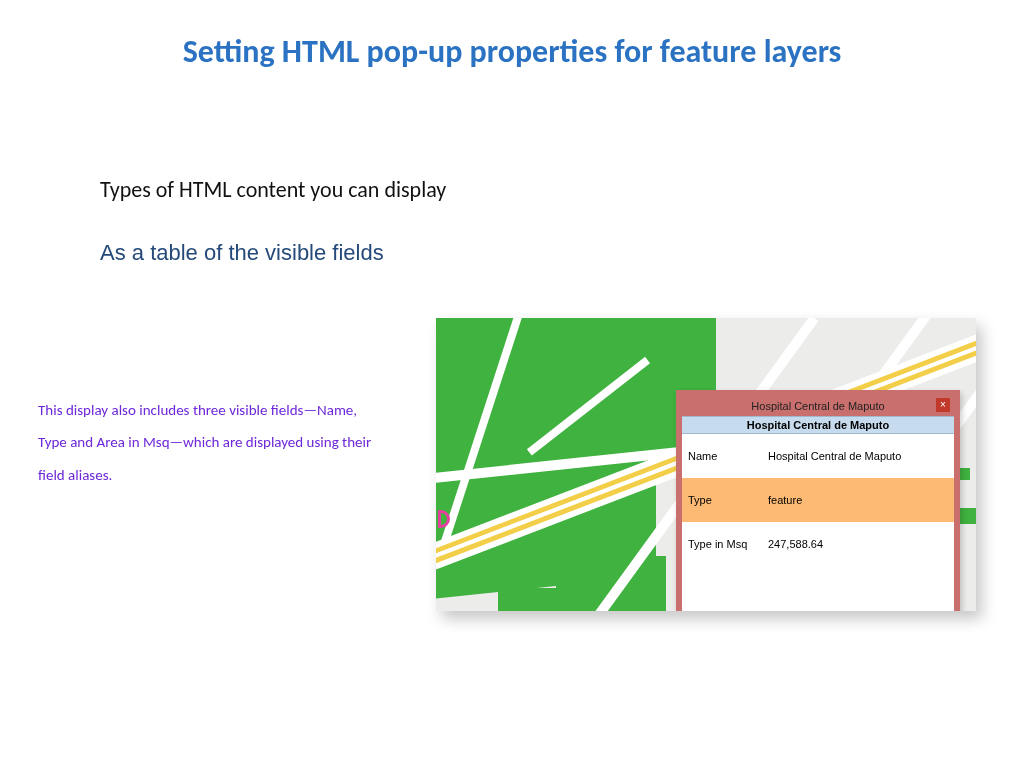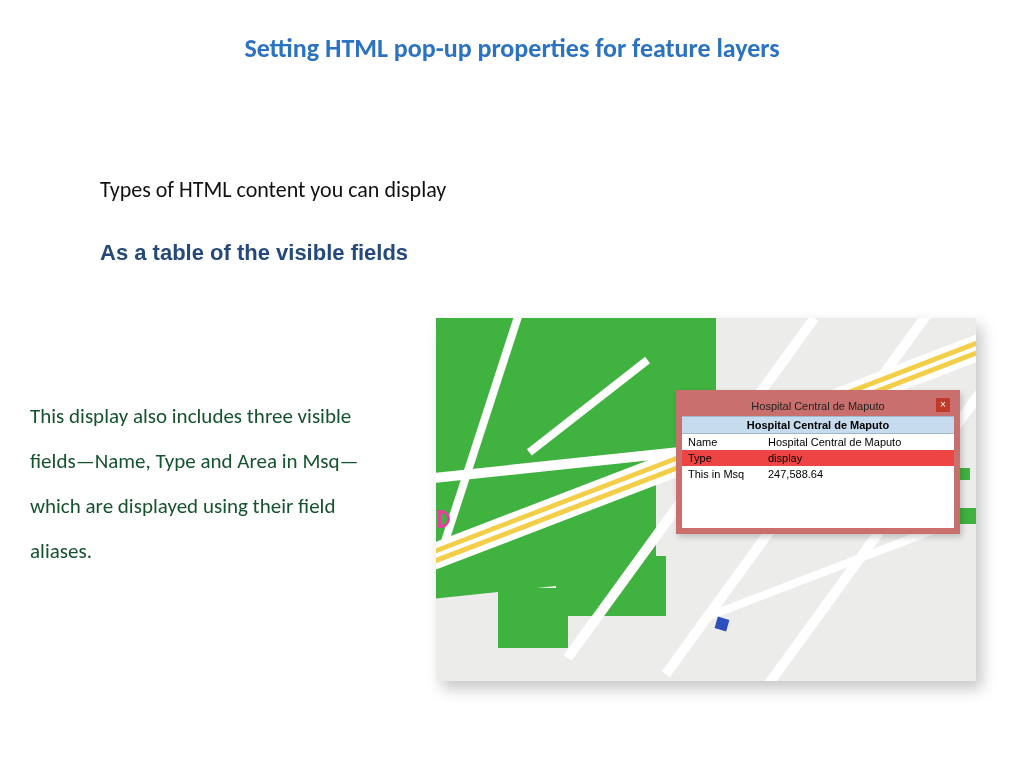--- a/index.html
+++ b/index.html
@@ -1,25 +1,25 @@
 <!DOCTYPE html>
 <html><head>
 <meta charset="utf-8">
 <style>
   * { box-sizing: border-box; margin: 0; padding: 0; }
   html, body { width: 1024px; height: 768px; background: #fff; font-family: Calibri, "Segoe UI", Arial, sans-serif; overflow: hidden; }
   .slide { position: relative; width: 1024px; height: 768px; }
 
-  .title { position: absolute; top: 32px; left: 0; width: 1024px; text-align: center; font-size: 26px; font-weight: 700; color: #2b73c2; line-height: 1.25; }
+  .title { position: absolute; top: 32px; left: 0; width: 1024px; text-align: center; font-size: 32px; font-weight: 700; color: #2b73c2; line-height: 1.25; }
   .section { position: absolute; top: 176px; left: 100px; font-size: 22px; font-weight: 400; color: #111; }
-  .subtitle { position: absolute; top: 240px; left: 100px; font-size: 22px; font-weight: 700; color: #254a7a; font-family: Arial, sans-serif; }
-  .body { position: absolute; top: 394px; left: 30px; width: 340px; font-size: 21px; color: #14532d; line-height: 2.15; }
+  .subtitle { position: absolute; top: 240px; left: 100px; font-size: 22px; font-weight: 400; color: #254a7a; font-family: Arial, sans-serif; }
+  .body { position: absolute; top: 394px; left: 38px; width: 340px; font-size: 15px; color: #6d28d9; line-height: 2.15; }
 
   
-  .shot { position: absolute; left: 436px; top: 318px; width: 540px; height: 363px; background: #ececea; box-shadow: 6px 8px 14px rgba(0,0,0,.22); overflow: hidden; }
+  .shot { position: absolute; left: 436px; top: 318px; width: 540px; height: 293px; background: #ececea; box-shadow: 6px 8px 14px rgba(0,0,0,.22); overflow: hidden; }
 
   
   .shot .road { position: absolute; background: #fff; }
   .shot .road.diag { transform-origin: left center; }
   .shot .green { position: absolute; background: #3fb23f; }
 
   
   .lane-group { position: absolute; left: -40px; top: 240px; width: 760px; height: 26px; transform: rotate(-21deg); transform-origin: left center; }
   .lane-group .edge1 { position:absolute; top:0; height:26px; width:100%; background:#fff; }
   .lane-group .yl1  { position:absolute; top:6px;  height:5px; width:100%; background:#f3cf49; }
@@ -33,22 +33,22 @@
   .pink { position:absolute; left:2px; top:192px; width:12px; height:18px; border:3px solid #e53fa0; border-radius: 0 10px 10px 0; background:transparent; }
 
   
   .popup { position: absolute; left: 240px; top: 72px; width: 284px; background: #fff; border: 6px solid #c96f6d; box-shadow: 2px 3px 6px rgba(0,0,0,.2); font-family: Tahoma, "Segoe UI", Arial, sans-serif; font-size: 11px; }
   .popup-titlebar { display:flex; align-items:center; justify-content:center; position:relative; height:20px; background:#c96f6d; color:#111; }
   .popup-titlebar .t { font-size:11px; color:#222; }
   .popup-titlebar .close { position:absolute; right:4px; top:2px; width:14px; height:14px; background:#c0392b; color:#fff; font-size:10px; line-height:13px; text-align:center; border-radius:1px; cursor:pointer; }
   .popup-inner { padding:0; }
   .popup-subtitle { background:#c6dbed; text-align:center; font-weight:700; padding:2px 0; border:1px solid #9fb8cc; border-left:none; border-right:none; }
   .popup-table { width:100%; border-collapse: collapse; }
-  .popup-table td { padding:2px 6px; font-size:11px; color:#000; }
-  .popup-table tr.alt { background:#ef4444; }
+  .popup-table td { padding:16px 6px; font-size:11px; color:#000; }
+  .popup-table tr.alt { background:#fdba74; }
   .popup-table td.k { width:80px; }
   .popup-body-pad { height:46px; }
 
   
   .bluesq { position:absolute; left:280px; top:300px; width:12px; height:12px; background:#2d4fbd; transform: rotate(16deg); }
 </style>
 </head>
 <body>
 
 <div class="slide">
@@ -97,24 +97,24 @@
       <div class="popup-inner">
         <div class="popup-subtitle">Hospital Central de Maputo</div>
         <table class="popup-table">
           <tbody>
               <tr>
             <td class="k">Name</td>
             <td>Hospital Central de Maputo</td>
           </tr>
           <tr class="alt">
             <td class="k">Type</td>
-            <td>display</td>
+            <td>feature</td>
           </tr>
           <tr>
-            <td class="k">This in Msq</td>
+            <td class="k">Type in Msq</td>
             <td>247,588.64</td>
           </tr>
         </tbody>
           </table>
         <div class="popup-body-pad"></div>
       </div>
     </div>
 
   </div>
 

